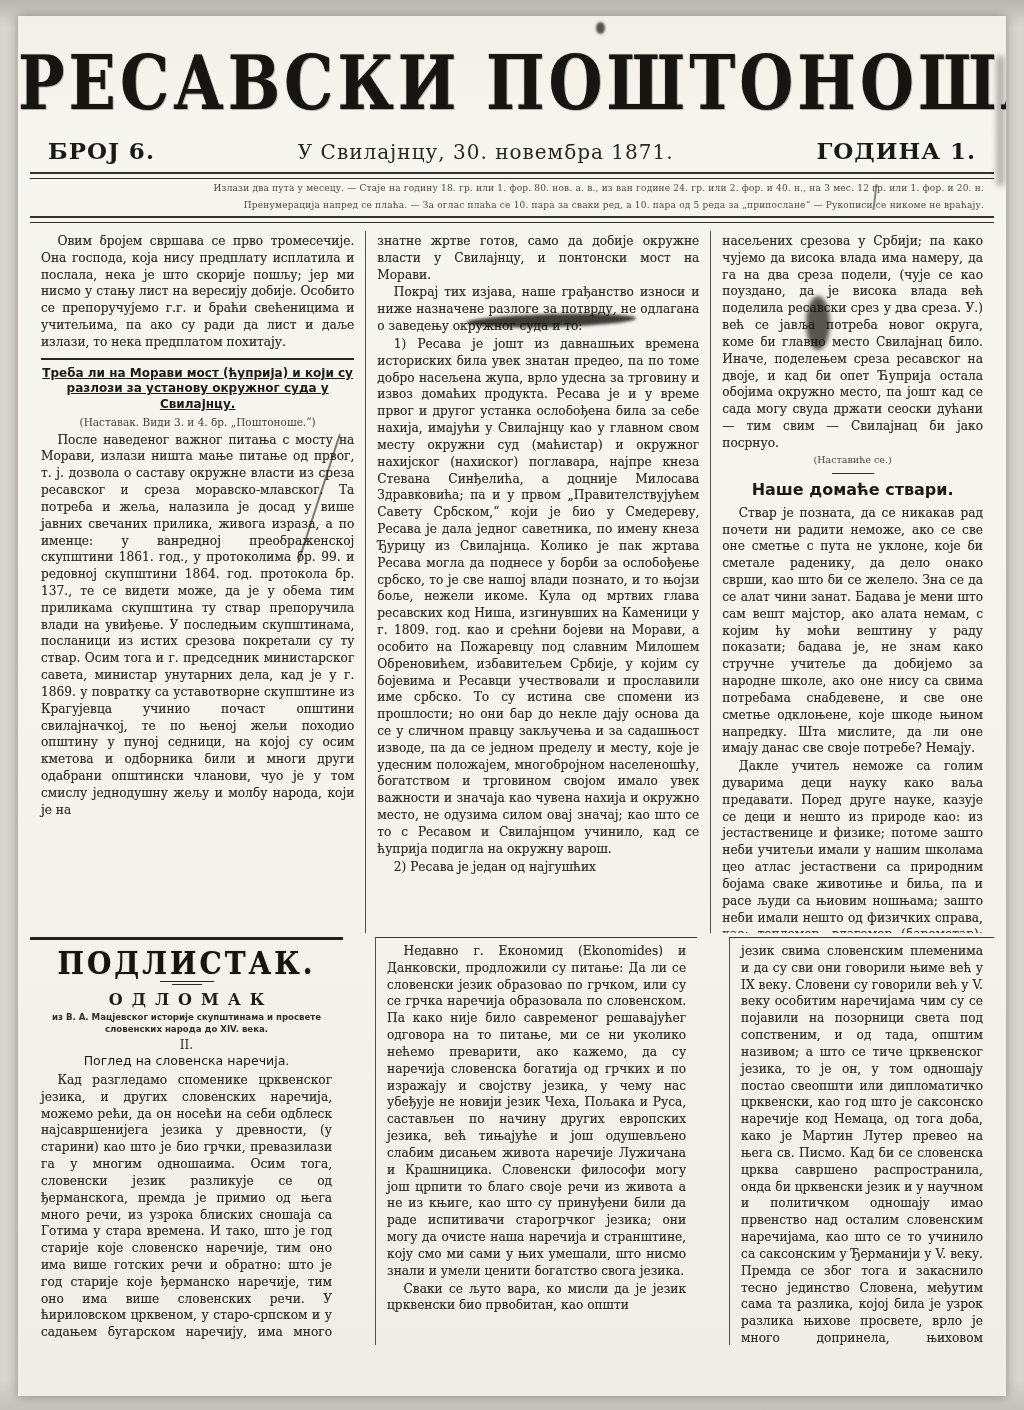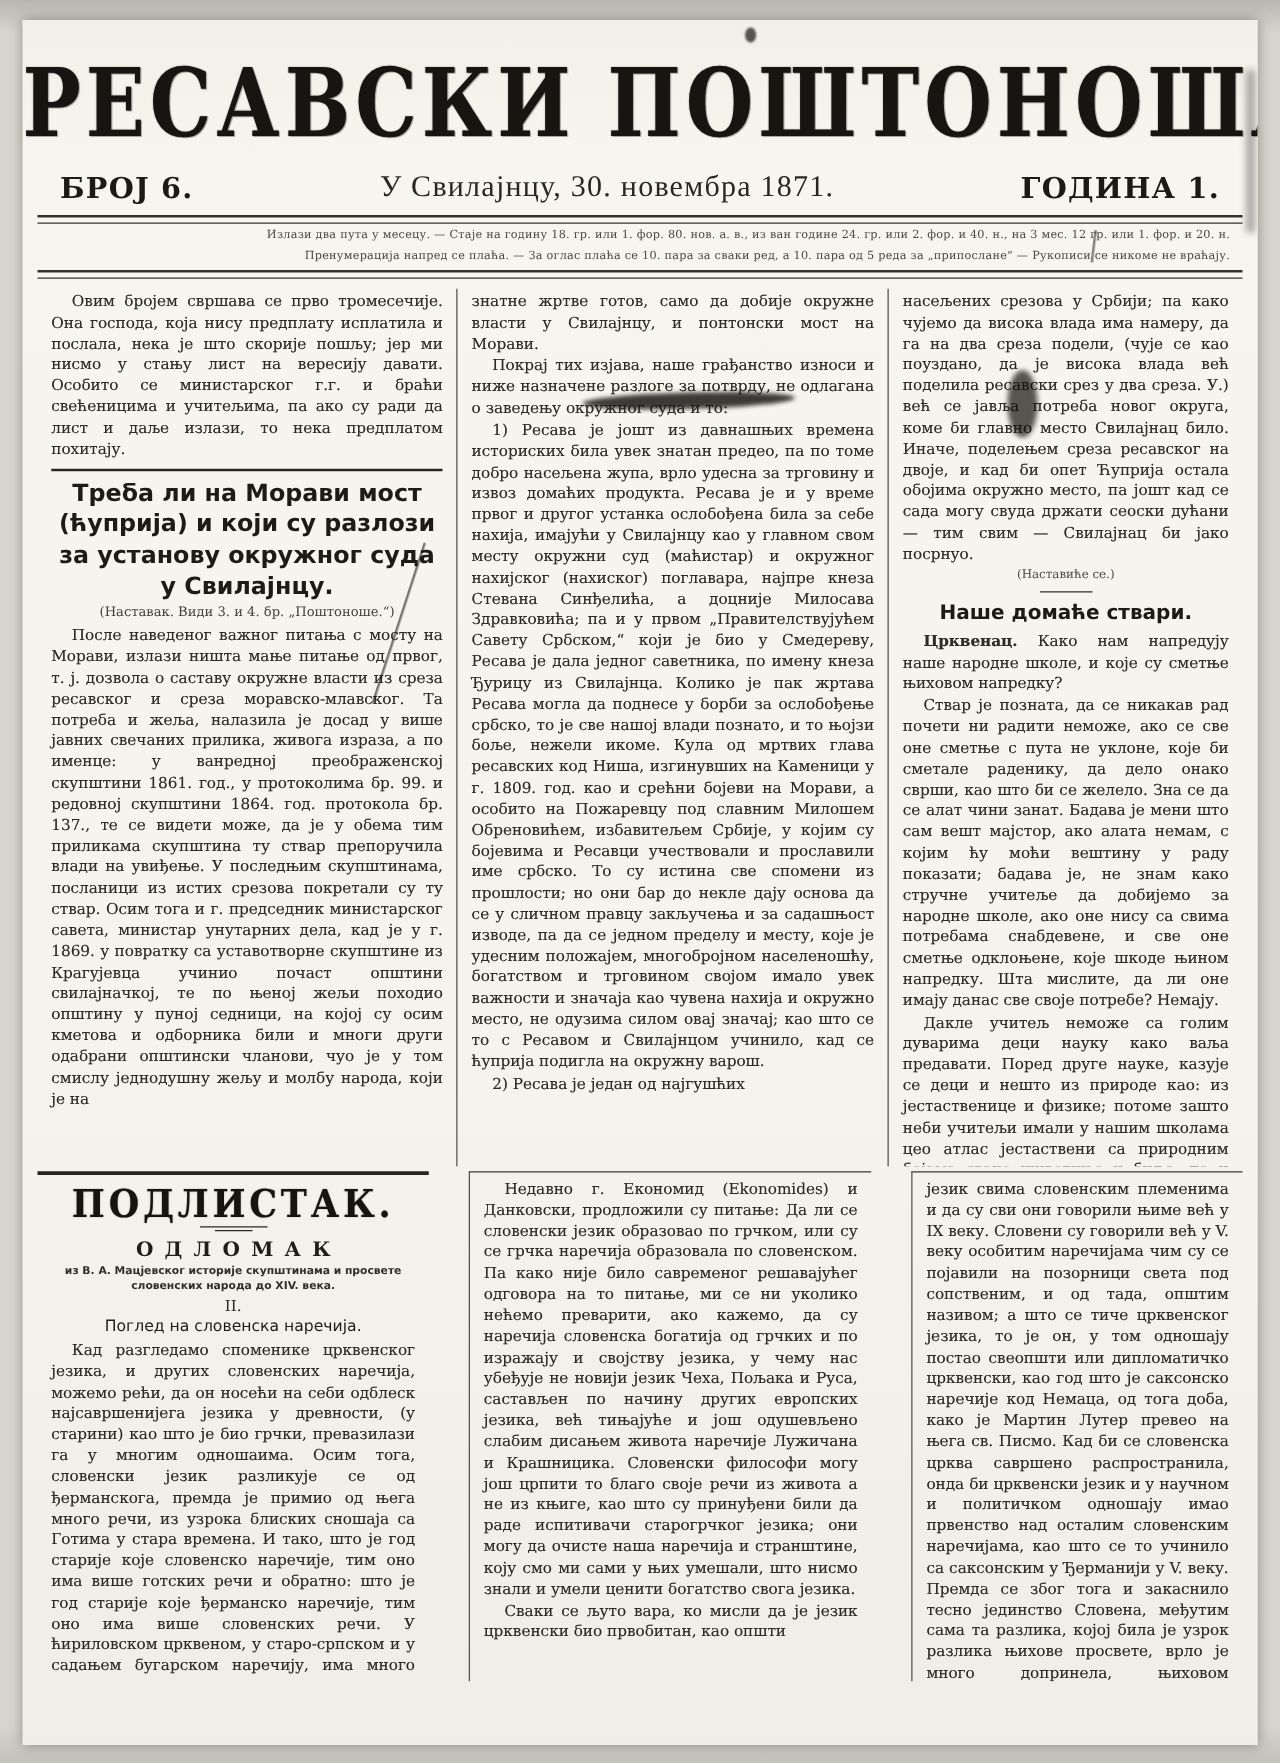--- a/index.html
+++ b/index.html
@@ -36,21 +36,21 @@
     text-shadow: 0 0 1px rgba(20,15,10,.55), 1px 1px 0 rgba(20,15,10,.25);
     white-space: nowrap;
   }
   .dateline-row {
     display: flex; justify-content: space-between; align-items: flex-end;
     margin: 22px 30px 8px;
   }
   .issue-label, .year-label {
     font-weight: bold; font-size: 23px; letter-spacing: 1px; color: #1c1a16;
   }
-  .dateline { font-size: 24px; color: #2a2720; letter-spacing: 1px; font-family: Liberation Serif, serif; }
+  .dateline { font-size: 20px; color: #2a2720; letter-spacing: 1px; }
   .rule-double {
     margin: 2px 12px; height: 4px;
     border-top: 2px solid #35322b;
     border-bottom: 1px solid #35322b;
   }
   .fineprint {
     margin: 3px 22px; font-size: 9px; line-height: 1.55;
     color: #4b473f; text-align: right; letter-spacing: .2px;
   }
   
@@ -78,22 +78,22 @@
     text-align: justify;
     text-indent: 1.35em;
     color: #2e2b24;
     text-shadow: 0 0 .4px rgba(45,40,30,.45);
   }
   .no-indent { text-indent: 0; }
   .rule-thick { border-top: 2px solid #2a2722; margin: 7px 0 6px; }
   .article-title {
     margin: 2px 0 3px;
     font-family: "DejaVu Sans", "Liberation Sans", sans-serif;
-    font-weight: bold; font-size: 19px; line-height: 1.3;
-    text-align: center; color: #1e1b16;
+    font-weight: bold; font-size: 12px; line-height: 1.3;
+    text-align: center; color: #1e1b16; text-decoration: underline;
   }
   .article-note {
     margin: 0 0 4px; font-size: 10.5px; text-align: center; color: #45413a;
   }
   .continuation-note {
     margin: 2px 0 6px; font-size: 9.5px; text-align: center; color: #4b473f;
   }
   .short-rule { width: 42px; border-top: 1px solid #35322b; margin: 8px auto 6px; }
   .section-title {
     margin: 0 0 6px;
@@ -157,40 +157,39 @@
       </div>
       <div class="rule-double"></div>
       <p class="fineprint">Излази два пута у месецу. — Стаје на годину 18. гр. или 1. фор. 80. нов. а. в., из ван године 24. гр. или 2. фор. и 40. н., на 3 мес. 12 гр. или 1. фор. и 20. н.</p>
       <p class="fineprint">Пренумерација напред се плаћа. — За оглас плаћа се 10. пара за сваки ред, а 10. пара од 5 реда за „припослане“ — Рукописи се никоме не враћају.</p>
       <div class="rule-double"></div>
     </header>
 
     <main class="band upper">
 
       <section class="col col1">
-        <p class="body-para">Овим бројем свршава се прво тромесечије. Она господа, која нису предплату исплатила и послала, нека је што скорије пошљу; јер ми нисмо у стању лист на вересију давати. Особито се министарског г.г. и браћи свећеницима и учитељима, па ако су ради да лист и даље излази, то нека предплатом похитају.</p>
+        <p class="body-para">Овим бројем свршава се прво тромесечије. Она господа, која нису предплату исплатила и послала, нека је што скорије пошљу; јер ми нисмо у стању лист на вересију добије. Особито се препоручујемо г.г. и браћи свећеницима и учитељима, па ако су ради да лист и даље излази, то нека предплатом похитају.</p>
         <div class="rule-thick"></div>
         <h2 class="article-title">Треба ли на Морави мост (ћуприја) и који су разлози за установу окружног суда у Свилајнцу.</h2>
         <p class="article-note">(Наставак. Види 3. и 4. бр. „Поштоноше.“)</p>
         <p class="body-para">После наведеног важног питања с мосту на Морави, излази ништа мање питање од првог, т. ј. дозвола о саставу окружне власти из среза ресавског и среза моравско-млавског. Та потреба и жеља, налазила је досад у више јавних свечаних прилика, живога израза, а по именце: у ванредној преображенској скупштини 1861. год., у протоколима бр. 99. и редовној скупштини 1864. год. протокола бр. 137., те се видети може, да је у обема тим приликама скупштина ту ствар препоручила влади на увиђење. У последњим скупштинама, посланици из истих срезова покретали су ту ствар. Осим тога и г. председник министарског савета, министар унутарних дела, кад је у г. 1869. у повратку са уставотворне скупштине из Крагујевца учинио почаст општини свилајначкој, те по њеној жељи походио општину у пуној седници, на којој су осим кметова и одборника били и многи други одабрани општински чланови, чуо је у том смислу једнодушну жељу и молбу народа, који је на</p>
       </section>
 
       <section class="col col2">
         <p class="body-para no-indent">знатне жртве готов, само да добије окружне власти у Свилајнцу, и понтонски мост на Морави.</p>
         <p class="body-para">Покрај тих изјава, наше грађанство износи и ниже назначене разлоге за потврду, не одлагана о заведењу окружног суда и то:</p>
         <p class="body-para">1) Ресава је јошт из давнашњих времена историских била увек знатан предео, па по томе добро насељена жупа, врло удесна за трговину и извоз домаћих продукта. Ресава је и у време првог и другог устанка ослобођена била за себе нахија, имајући у Свилајнцу као у главном свом месту окружни суд (маћистар) и окружног нахијског (нахиског) поглавара, најпре кнеза Стевана Синђелића, а доцније Милосава Здравковића; па и у првом „Правителствујућем Савету Србском,“ који је био у Смедереву, Ресава је дала једног саветника, по имену кнеза Ђурицу из Свилајнца. Колико је пак жртава Ресава могла да поднесе у борби за ослобођење србско, то је све нашој влади познато, и то њојзи боље, нежели икоме. Кула од мртвих глава ресавских код Ниша, изгинувших на Каменици у г. 1809. год. као и срећни бојеви на Морави, а особито на Пожаревцу под славним Милошем Обреновићем, избавитељем Србије, у којим су бојевима и Ресавци учествовали и прославили име србско. То су истина све спомени из прошлости; но они бар до некле дају основа да се у сличном правцу закључења и за садашњост изводе, па да се једном пределу и месту, које је удесним положајем, многобројном населеношћу, богатством и трговином својом имало увек важности и значаја као чувена нахија и окружно место, не одузима силом овај значај; као што се то с Ресавом и Свилајнцом учинило, кад се ћуприја подигла на окружну варош.</p>
         <p class="body-para">2) Ресава је један од најгушћих</p>
       </section>
 
       <section class="col col3">
         <p class="body-para no-indent">насељених срезова у Србији; па како чујемо да висока влада има намеру, да га на два среза подели, (чује се као поуздано, да је висока влада већ поделила ресавски срез у два среза. У.) већ се јавља потреба новог округа, коме би главно место Свилајнац било. Иначе, поделењем среза ресавског на двоје, и кад би опет Ћуприја остала обојима окружно место, па јошт кад се сада могу свуда држати сеоски дућани — тим свим — Свилајнац би јако посрнуо.</p>
         <p class="continuation-note">(Наставиће се.)</p>
         <div class="short-rule"></div>
         <h2 class="section-title">Наше домаће ствари.</h2>
-        <p class="body-para"><span class="lead-bold">Црквенац.</span><span> Како нам напредују наше народне школе, и које су сметње њиховом напредку?</span></p>
         <p class="body-para">Ствар је позната, да се никакав рад почети ни радити неможе, ако се све оне сметње с пута не уклоне, које би сметале раденику, да дело онако сврши, као што би се желело. Зна се да се алат чини занат. Бадава је мени што сам вешт мајстор, ако алата немам, с којим ћу моћи вештину у раду показати; бадава је, не знам како стручне учитеље да добијемо за народне школе, ако оне нису са свима потребама снабдевене, и све оне сметње одклоњене, које шкоде њином напредку. Шта мислите, да ли оне имају данас све своје потребе? Немају.</p>
         <p class="body-para">Дакле учитељ неможе са голим дуварима деци науку како ваља предавати. Поред друге науке, казује се деци и нешто из природе као: из јестаственице и физике; потоме зашто неби учитељи имали у нашим школама цео атлас јестаствени са природним бојама сваке животиње и биља, па и расе људи са њиовим ношњама; зашто неби имали нешто од физичких справа, као: топломер, влагомер (барометар); зашто</p>
       </section>
 
     </main>
 
     <section class="band lower">
 
       <div class="col fcol1">
         <h2 class="feuilleton-header">ПОДЛИСТАК.</h2>

